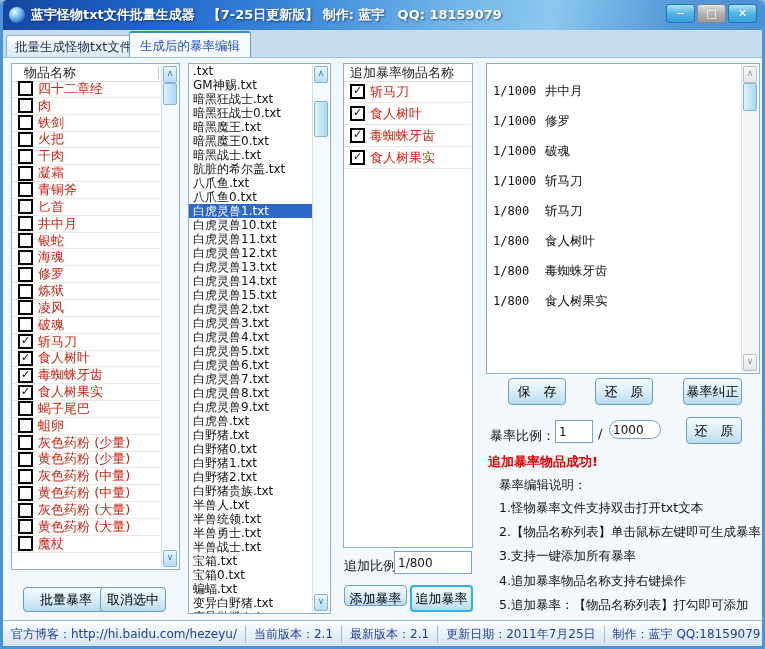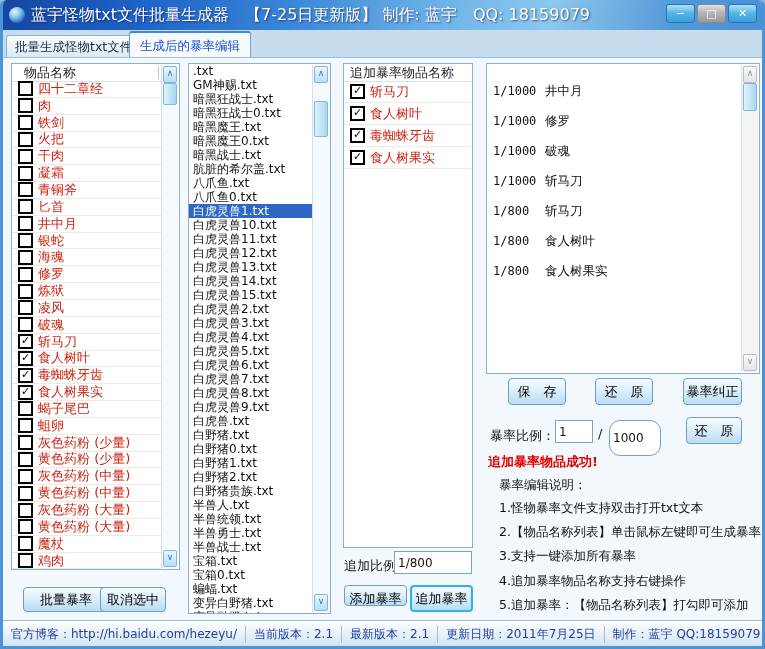--- a/index.html
+++ b/index.html
@@ -6,21 +6,21 @@
   .win{position:relative;width:765px;height:649px;background:#f2f8fc;overflow:hidden;
        border-left:3px solid #4a94d8;border-right:3px solid #4a94d8;border-bottom:3px solid #4a94d8;
        box-sizing:border-box;border-radius:6px 6px 0 0;}
   
   .titlebar{position:absolute;left:-3px;top:0;width:765px;height:30px;
      background:linear-gradient(100deg,#15459e 0%,#1e62c8 18%,#3a86d8 38%,#6fb4e8 58%,#8cc8ee 72%,#5598d8 88%,#4a90d4 100%);
      border-radius:6px 6px 0 0;}
   .app-icon{position:absolute;left:9px;top:7px;width:16px;height:16px;border-radius:50%;
      background:radial-gradient(circle at 35% 30%,#e8f6ff,#7cc0ec 40%,#2a6ac0 75%,#123a78);}
   .title-text{position:absolute;left:31px;top:0;height:30px;line-height:30px;color:#fff;
-     font-size:16px;font-weight:normal;text-shadow:1px 1px 2px rgba(0,10,60,.6);white-space:nowrap;}
+     font-size:13px;font-weight:bold;text-shadow:1px 1px 2px rgba(0,10,60,.6);white-space:nowrap;}
   .winbtns{position:absolute;right:8px;top:4px;display:flex;}
   .wbtn{width:29px;height:19px;margin-left:2px;border-radius:3px;border:1px solid #1d7ab8;
      background:linear-gradient(#aee0f6,#55b4e6 50%,#3a9ed8);color:#fff;font-size:11px;font-weight:bold;
      text-align:center;line-height:17px;box-sizing:border-box;cursor:pointer;}
   .wbtn.max{background:linear-gradient(#e2e2e2,#b2b2b2 50%,#9a9a9a);border-color:#8a8a8a;}
   
   .tabstrip{position:absolute;left:0;top:30px;width:759px;height:27px;background:#c6dcef;
      border-bottom:1px solid #9fc0dc;}
   .tab{position:absolute;box-sizing:border-box;font-size:12.5px;white-space:nowrap;cursor:pointer;}
   .tab.inactive{left:3px;top:5px;height:22px;line-height:21px;padding:0 8px;color:#17294e;
@@ -205,24 +205,20 @@
           <span class="cb"></span>
           <span class="ilabel">灰色药粉 (大量)</span>
         </div>
         <div class="irow">
           <span class="cb"></span>
           <span class="ilabel">黄色药粉 (大量)</span>
         </div>
         <div class="irow">
           <span class="cb"></span>
           <span class="ilabel">魔杖</span>
-        </div>
-        <div class="irow">
-          <span class="cb"></span>
-          <span class="ilabel">鸡肉</span>
         </div>
       </div>
     <div class="sbar">
       <div class="sb-btn up">∧</div>
       <div class="sb-thumb" style="top:18px;"></div>
       <div class="sb-btn down">∨</div>
     </div>
   </div>
 
   <div class="listbox" id="file-list">
@@ -298,37 +294,38 @@
   </div>
 
   <div class="listbox" id="rate-view">
     <div id="rate-lines">
         <div class="rline"><span class="rate">1/1000</span><span>井中月</span></div>
         <div class="rline"><span class="rate">1/1000</span><span>修罗</span></div>
         <div class="rline"><span class="rate">1/1000</span><span>破魂</span></div>
         <div class="rline"><span class="rate">1/1000</span><span>斩马刀</span></div>
         <div class="rline"><span class="rate">1/800</span><span>斩马刀</span></div>
         <div class="rline"><span class="rate">1/800</span><span>食人树叶</span></div>
+        <div class="rline"><span class="rate">1/800</span><span>毒蜘蛛牙齿</span></div>
         <div class="rline"><span class="rate">1/800</span><span>食人树果实</span></div>
       </div>
     <div class="sbar gray">
       <div class="sb-btn up">∧</div>
       <div class="sb-thumb" style="top:18px;height:26px;"></div>
       <div class="sb-btn down">∨</div>
     </div>
   </div>
 
   <div class="btn" style="left:505px;top:378px;width:58px;height:27px;line-height:25px;">保　存</div>
   <div class="btn" style="left:592px;top:378px;width:58px;height:27px;line-height:25px;">还　原</div>
   <div class="btn" style="left:680px;top:378px;width:59px;height:27px;line-height:25px;">暴率纠正</div>
 
   <div class="flabel" style="left:487px;top:427px;">暴率比例：</div>
   <input class="inp" style="left: 552px; top: 420px; width: 38px; height: 23px;" value="1">
   <div class="flabel" style="left:595px;top:426px;">/</div>
-  <input class="inp" style="left: 606px; top: 420px; width: 52px; height: 36px; border-radius: 11px;" value="1000">
+  <input class="inp" style="left: 606px; top: 420px; width: 52px; height: 19px; border-radius: 11px;" value="1000">
   <div class="btn" style="left:683px;top:417px;width:56px;height:27px;line-height:25px;">还　原</div>
 
   <div id="msg">追加暴率物品成功!</div>
   <div id="instr-title">暴率编辑说明：</div>
   <div id="instr-items">
       <div class="instr" style="top: 500px;">1.怪物暴率文件支持双击打开txt文本</div>
       <div class="instr" style="top: 524.2px;">2.【物品名称列表】单击鼠标左键即可生成暴率</div>
       <div class="instr" style="top: 548.4px;">3.支持一键添加所有暴率</div>
       <div class="instr" style="top: 572.6px;">4.追加暴率物品名称支持右键操作</div>
       <div class="instr" style="top: 596.8px;">5.追加暴率：【物品名称列表】打勾即可添加</div>

